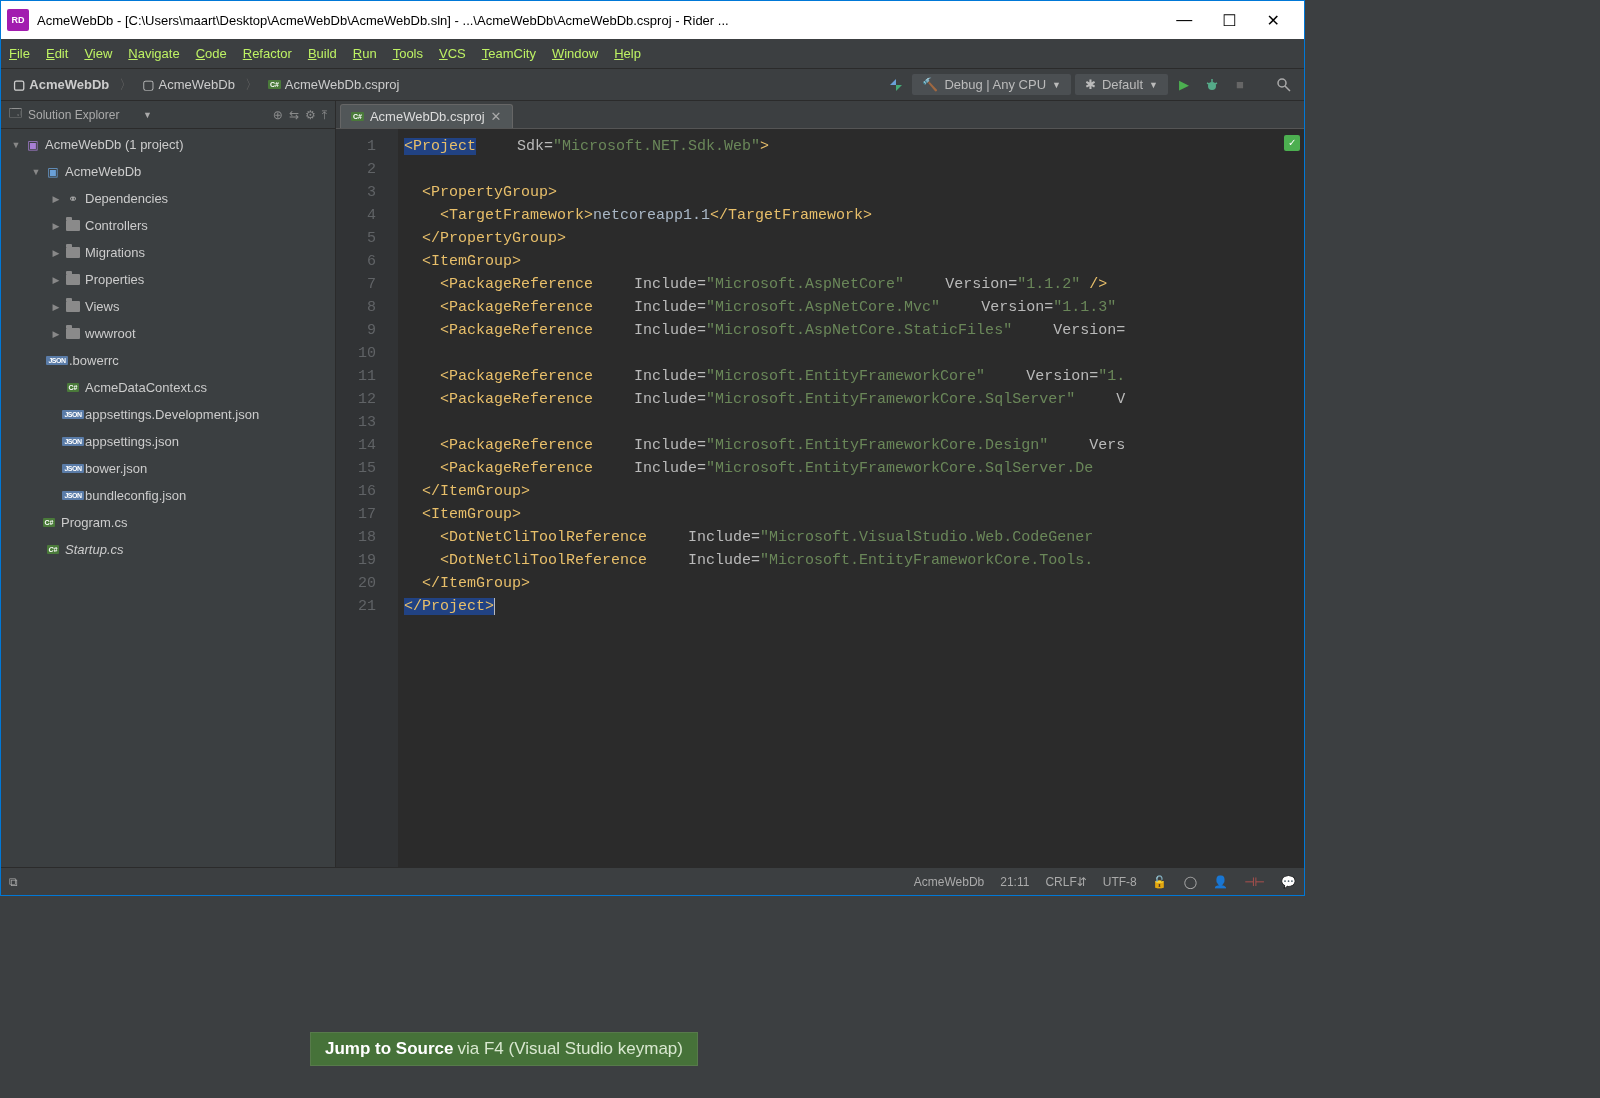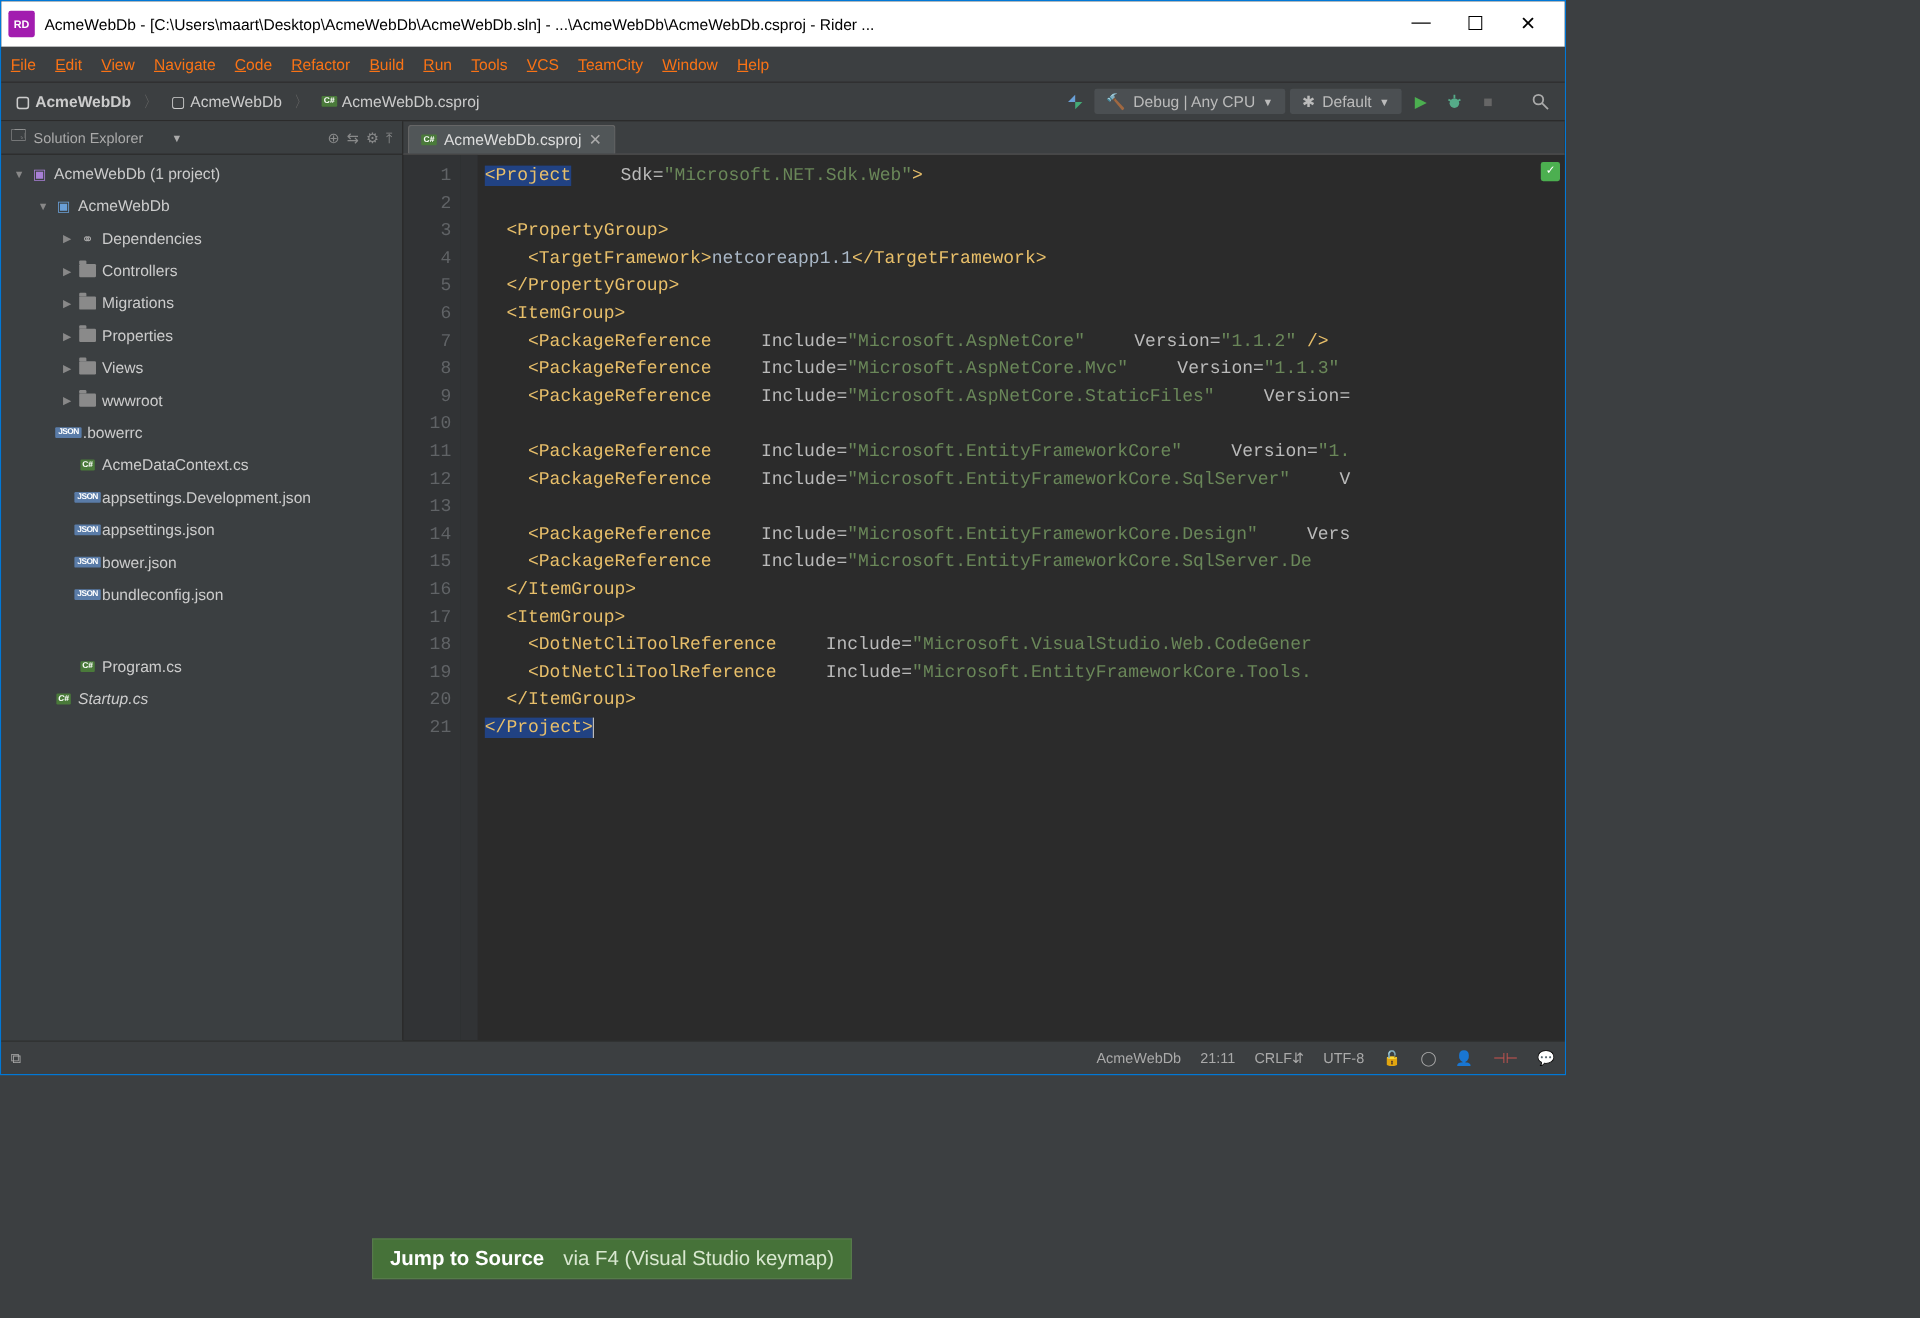--- a/index.html
+++ b/index.html
@@ -2,21 +2,21 @@
 <html><head>
 <meta charset="utf-8">
 <style>
 * { margin: 0; padding: 0; box-sizing: border-box; }
 body { font-family: 'Segoe UI', Tahoma, sans-serif; font-size: 13px; background: #3c3f41; color: #bbb; width: 1305px; height: 896px; overflow: hidden; border: 1px solid #0078d7; }
 .titlebar { background: #fff; height: 38px; display: flex; align-items: center; padding: 0 6px; color: #000; font-size: 13px; }
 .titlebar .rd-icon { width: 22px; height: 22px; background: #a21caf; color: #fff; display: flex; align-items: center; justify-content: center; font-size: 9px; font-weight: bold; margin-right: 8px; border-radius: 2px; }
 .titlebar .title { flex: 1; overflow: hidden; white-space: nowrap; text-overflow: ellipsis; }
 .titlebar .winbtns { display: flex; gap: 30px; margin-right: 18px; font-size: 16px; }
 .titlebar .winbtns span { cursor: pointer; }
-.menubar { background: #3c3f41; height: 30px; display: flex; align-items: center; padding: 0 8px; gap: 16px; color: #f97316; border-bottom: 1px solid #2b2b2b; }
+.menubar { background: #3c3f41; height: 30px; display: flex; align-items: center; padding: 0 8px; gap: 16px; color: #bef264; border-bottom: 1px solid #2b2b2b; }
 .menubar span { cursor: pointer; }
 .menubar span u { text-decoration: underline; }
 .toolbar { background: #3c3f41; height: 32px; display: flex; align-items: center; padding: 0 8px; gap: 4px; border-bottom: 1px solid #2b2b2b; }
 .toolbar .breadcrumb { display: flex; align-items: center; gap: 6px; flex: 1; color: #ccc; }
 .toolbar .breadcrumb .bc-item { display: flex; align-items: center; gap: 4px; cursor: pointer; padding: 2px 4px; }
 .toolbar .breadcrumb .bc-item.bold { font-weight: bold; }
 .toolbar .sep { color: #666; }
 .toolbar .config { background: #4b4f52; padding: 3px 10px; border-radius: 2px; cursor: pointer; display: flex; align-items: center; gap: 6px; }
 .toolbar .icon-btn { width: 24px; height: 24px; display: flex; align-items: center; justify-content: center; cursor: pointer; }
 .main { display: flex; height: calc(100% - 38px - 30px - 32px - 28px); }
@@ -36,21 +36,21 @@
 .editor { flex: 1; display: flex; background: #2b2b2b; font-family: 'Consolas', 'Courier New', monospace; font-size: 15px; line-height: 23px; overflow: hidden; position: relative; }
 .gutter { width: 48px; background: #313335; color: #606366; text-align: right; padding: 6px 8px 0 0; user-select: none; }
 .fold-col { width: 14px; background: #313335; color: #606366; padding-top: 6px; text-align: center; font-size: 10px; }
 .code { flex: 1; padding: 6px 0 0 6px; white-space: pre; color: #a9b7c6; overflow: hidden; }
 .code .tag { color: #e8bf6a; }
 .code .attr { color: #bababa; margin-left: 32px; }
 .code .str { color: #6a8759; }
 .code .sel { background: #214283; color: #e8bf6a; }
 .code .cur { border-right: 1px solid #bbb; }
 .status-ok { position: absolute; right: 4px; top: 6px; width: 16px; height: 16px; background: #4caf50; color: #fff; display: flex; align-items: center; justify-content: center; font-size: 11px; border-radius: 2px; }
-.tip-popup { position: absolute; bottom: 32px; left: 310px; background: #467239; border: 1px solid #577a4b; padding: 6px 14px; color: #d9e8d0; font-size: 17px; display: flex; align-items: center; gap: 16px; }
+.tip-popup { position: absolute; bottom: 32px; left: 310px; background: #467239; border: 1px solid #577a4b; padding: 6px 14px; color: #d9e8d0; font-size: 17px; display: flex; align-items: center; gap: 4px; }
 .tip-popup b { color: #fff; font-weight: bold; }
 .statusbar { height: 28px; background: #3c3f41; border-top: 1px solid #2b2b2b; display: flex; align-items: center; padding: 0 8px; color: #aaa; font-size: 12px; gap: 16px; }
 .statusbar .spacer { flex: 1; }
 .statusbar .sitem { cursor: pointer; }
 .folder-icon { width: 14px; height: 11px; background: #8a8a8a; border-radius: 1px; position: relative; }
 .folder-icon::before { content: ''; position: absolute; top: -3px; left: 0; width: 6px; height: 3px; background: #8a8a8a; border-radius: 1px 1px 0 0; }
 .json-badge { font-size: 7px; background: #5a7ca8; color: #fff; padding: 1px 2px; border-radius: 1px; font-weight: bold; letter-spacing: -0.5px; }
 .cs-badge { font-size: 7px; background: #4a7a3a; color: #fff; padding: 1px 2px; border-radius: 1px; font-weight: bold; }
 svg { display: block; }
 </style>
@@ -239,21 +239,21 @@
           </span>
           <span class="flabel">bower.json</span>
         </div>
         <div class="tree-row" style="padding-left: 48px;">
           <span class="arrow"></span>
           <span class="ficon">
             <span class="json-badge">JSON</span>
           </span>
           <span class="flabel">bundleconfig.json</span>
         </div>
-        <div class="tree-row" style="padding-left: 48px; margin-top: 33px;">
+        <div class="tree-row" style="padding-left: 24px;">
           <span class="arrow"></span>
           <span class="ficon">
             <span class="cs-badge">C#</span>
           </span>
           <span class="flabel">Program.cs</span>
         </div>
         <div class="tree-row" style="padding-left: 28px; font-style: italic;">
           <span class="arrow"></span>
           <span class="ficon">
             <span class="cs-badge">C#</span>

